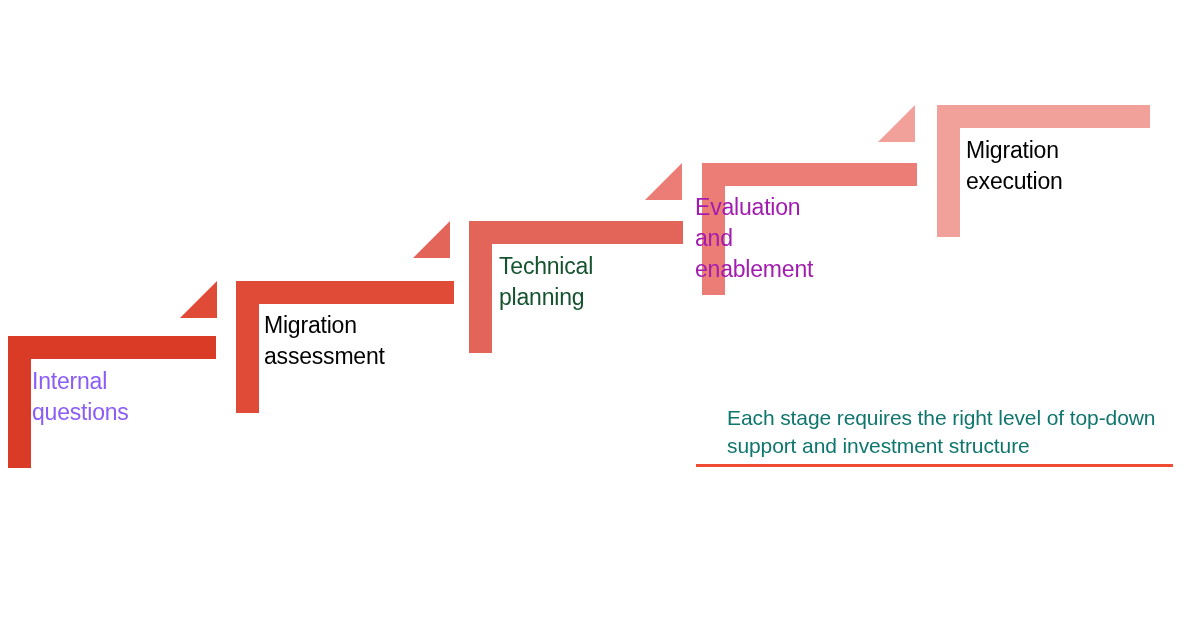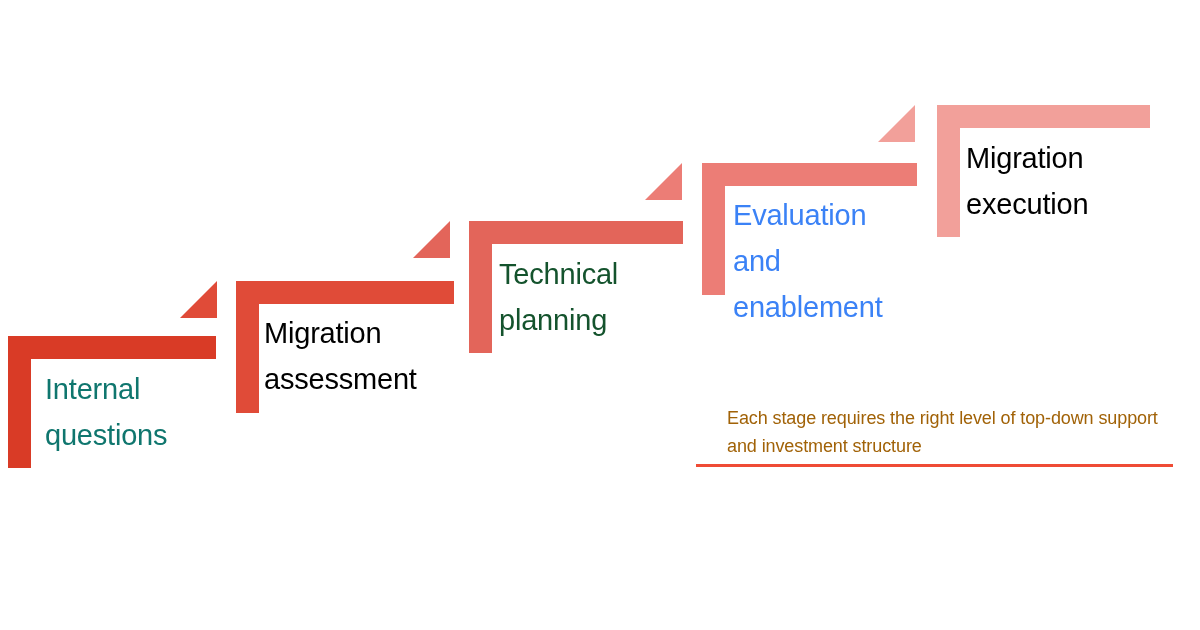--- a/index.html
+++ b/index.html
@@ -33,34 +33,34 @@
     left: 0;
     top: 0;
   }
   .accent-tri {
     position: absolute;
   }
   .stage-label {
     position: absolute;
     color: #000000;
     font-family: "Liberation Sans", sans-serif;
-    font-size: 29px;
-    line-height: 46px;
+    font-size: 23px;
+    line-height: 31px;
     letter-spacing: -0.2px;
     white-space: pre-line;
     font-weight: 400;
   }
   #caption {
     position: absolute;
     left: 727px;
     top: 404px;
     width: 446px;
-    color: #a16207;
+    color: #0f766e;
     font-family: "Liberation Sans", sans-serif;
-    font-size: 18px;
+    font-size: 21px;
     line-height: 28px;
     letter-spacing: -0.1px;
   }
   #caption-rule {
     position: absolute;
     left: 696px;
     top: 464px;
     width: 477px;
     height: 3px;
     background: #ef4b35;
@@ -68,21 +68,21 @@
 </style>
 </head>
 <body>
 
 <div id="canvas" style="background: rgb(255, 255, 255);">
 
   <div class="stage">
 
     <div class="bracket-h" style="left: 8px; top: 336px; width: 208px; height: 23px; background: rgb(217, 59, 38);"></div>
     <div class="bracket-v" style="left: 8px; top: 336px; width: 23px; height: 132px; background: rgb(217, 59, 38);"></div>
-    <div class="stage-label" style="left: 32px; top: 366px; color: #0f766e; padding-left: 13px;">Internal
+    <div class="stage-label" style="left: 32px; top: 366px; color: #8b5cf6;">Internal
 questions</div>
   </div>
 
   <div class="stage">
     <div class="accent-tri" style="left: 180px; top: 281px; width: 0px; height: 0px; border-bottom: 37px solid rgb(224, 75, 56); border-left: 37px solid transparent;"></div>
     <div class="bracket-h" style="left: 236px; top: 281px; width: 218px; height: 23px; background: rgb(224, 75, 56);"></div>
     <div class="bracket-v" style="left: 236px; top: 281px; width: 23px; height: 132px; background: rgb(224, 75, 56);"></div>
     <div class="stage-label" style="left: 264px; top: 310px; color: rgb(0, 0, 0);">Migration
 assessment</div>
   </div>
@@ -92,21 +92,21 @@
     <div class="bracket-h" style="left: 469px; top: 221px; width: 214px; height: 23px; background: rgb(227, 101, 90);"></div>
     <div class="bracket-v" style="left: 469px; top: 221px; width: 23px; height: 132px; background: rgb(227, 101, 90);"></div>
     <div class="stage-label" style="left: 499px; top: 251px; color: #14532d;">Technical
 planning</div>
   </div>
 
   <div class="stage">
     <div class="accent-tri" style="left: 645px; top: 163px; width: 0px; height: 0px; border-bottom: 37px solid rgb(236, 125, 118); border-left: 37px solid transparent;"></div>
     <div class="bracket-h" style="left: 702px; top: 163px; width: 215px; height: 23px; background: rgb(236, 125, 118);"></div>
     <div class="bracket-v" style="left: 702px; top: 163px; width: 23px; height: 132px; background: rgb(236, 125, 118);"></div>
-    <div class="stage-label" style="left: 733px; top: 192px; color: #3b82f6;">Evaluation
+    <div class="stage-label" style="left: 695px; top: 192px; color: #a21caf;">Evaluation
 and
 enablement</div>
   </div>
 
   <div class="stage">
     <div class="accent-tri" style="left: 878px; top: 105px; width: 0px; height: 0px; border-bottom: 37px solid rgb(242, 160, 154); border-left: 37px solid transparent;"></div>
     <div class="bracket-h" style="left: 937px; top: 105px; width: 213px; height: 23px; background: rgb(242, 160, 154);"></div>
     <div class="bracket-v" style="left: 937px; top: 105px; width: 23px; height: 132px; background: rgb(242, 160, 154);"></div>
     <div class="stage-label" style="left: 966px; top: 135px; color: rgb(0, 0, 0);">Migration
 execution</div>

